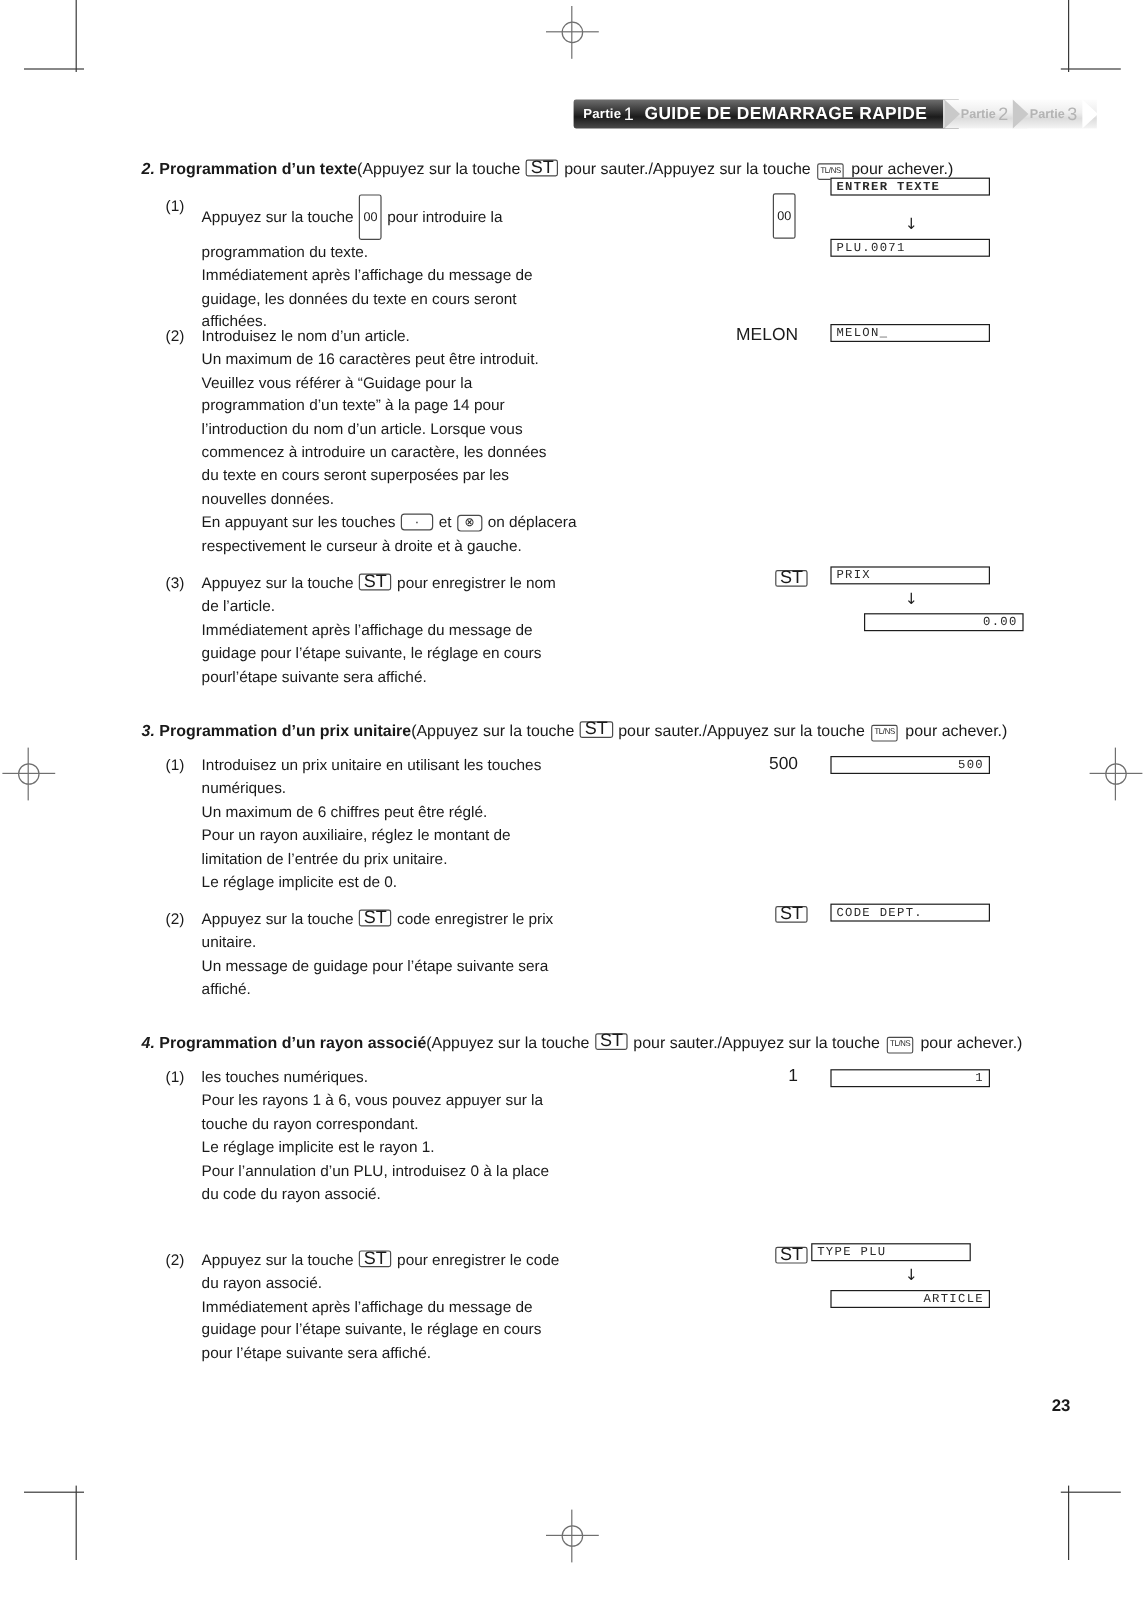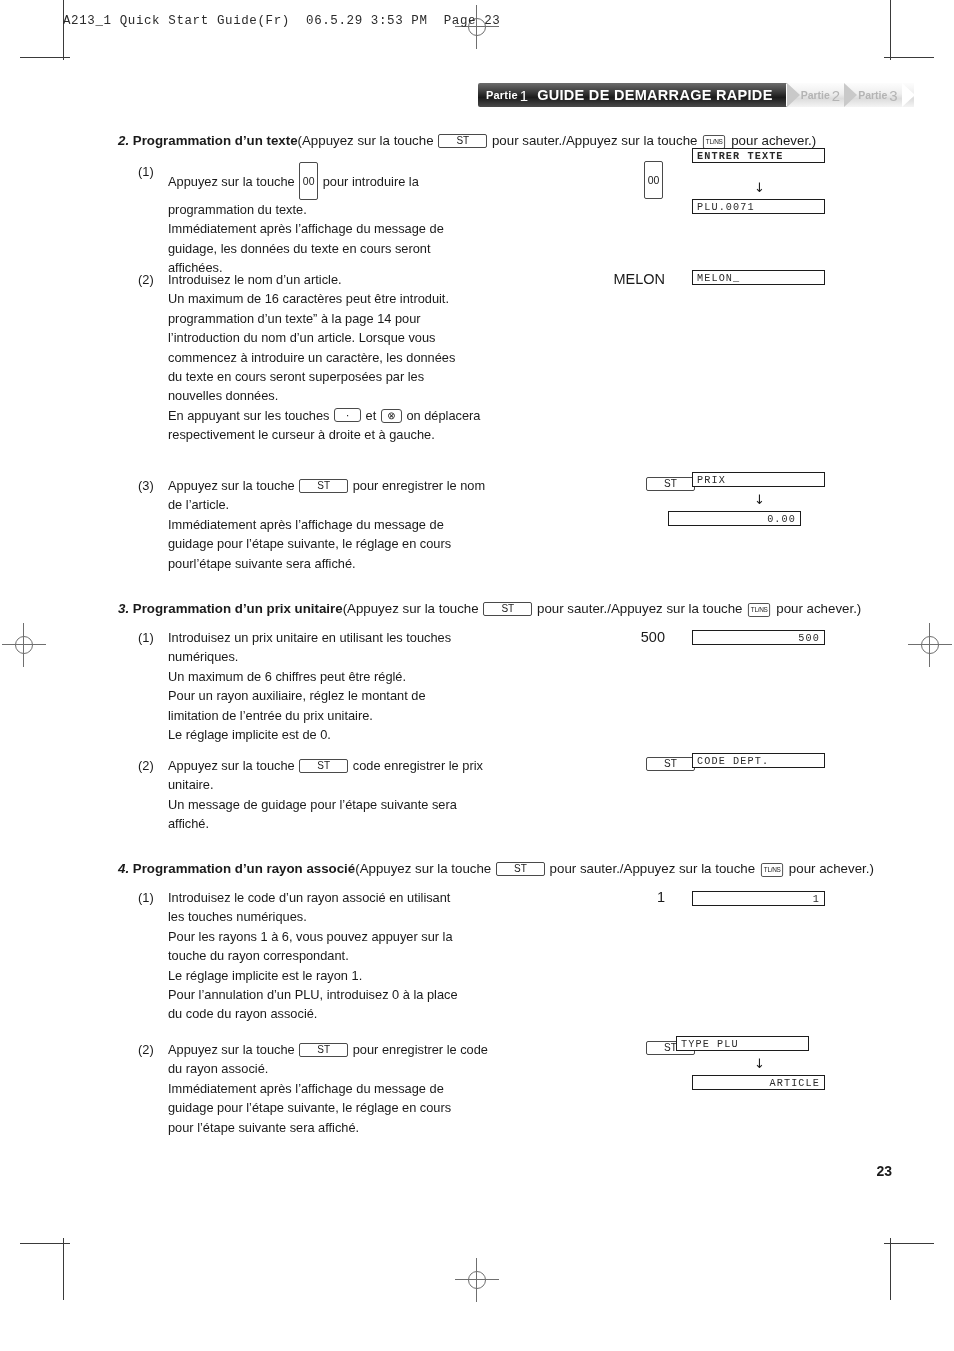--- a/index.html
+++ b/index.html
@@ -140,23 +140,23 @@
     font-size: 12.8px;
     line-height: 19.4px;
   }
   .step-body .ln { white-space: nowrap; }
 
   
   .key {
     display: inline-block;
     border: 1px solid #4a4a4a;
     border-radius: 2px;
-    padding: 0 17px;
+    padding: 0 3px;
     margin: 0 1px;
-    font-size: 10px;
+    font-size: 15px;
     line-height: 12px;
     vertical-align: 1px;
     background: #ffffff;
     text-align: center;
     min-width: 13px;
     font-family: "Liberation Sans", sans-serif;
   }
   .key.k-tlns {
     font-size: 7px;
     letter-spacing: -0.3px;
@@ -239,21 +239,20 @@
     <div class="v"></div>
       <div class="h"></div>
       <div class="ring"></div>
   </div>
   <div class="reg" style="left:455px; top:5px;">
     <div class="v"></div>
       <div class="h"></div>
       <div class="ring"></div>
   </div>
 
-  <div class="film-header">A213_1 Quick Start Guide(Fr)  06.5.29 3:53 PM  Page 23</div>
 
   <div class="banner">
     <div class="chev-active">
       <span class="partie-word">Partie</span>
       <span class="partie-num">1</span>
       <span class="banner-title">GUIDE DE DEMARRAGE RAPIDE</span>
     </div>
     <div class="chev-dim">
       <span class="d-word">Partie</span>
       <span class="d-num">2</span>
@@ -284,20 +283,21 @@
   </div>
   <div class="lcd" style="left:692px; top:148px;font-weight:bold;">ENTRER TEXTE</div>
   <div class="arrow-down" style="left:754px; top:181px;">↓</div>
   <div class="lcd" style="left:692px; top:199px;">PLU.0071</div>
 
   <div class="step" style="left:138px; top:270px;">
     <div class="step-label">(2)</div>
     <div class="step-body" style="width:380px;">
       <div class="ln">Introduisez le nom d’un article.</div>
       <div class="ln">Un maximum de 16 caractères peut être introduit.</div>
+      <div class="ln">Veuillez vous référer à “Guidage pour la</div>
       <div class="ln">programmation d’un texte” à la page 14 pour</div>
       <div class="ln">l’introduction du nom d’un article. Lorsque vous</div>
       <div class="ln">commencez à introduire un caractère, les données</div>
       <div class="ln">du texte en cours seront superposées par les</div>
       <div class="ln">nouvelles données.</div>
       <div class="ln"><span>En appuyant sur les touches </span><span class="key k-dot">·</span><span> et </span><span class="key k-x">⊗</span><span> on déplacera</span></div>
       <div class="ln">respectivement le curseur à droite et à gauche.</div>
     </div>
   </div>
   <div class="entry" style="left:590px; top:271px; width:75px;">MELON</div>
@@ -311,21 +311,21 @@
       <div class="ln">Immédiatement après l’affichage du message de</div>
       <div class="ln">guidage pour l’étape suivante, le réglage en cours</div>
       <div class="ln">pourl’étape suivante sera affiché.</div>
     </div>
   </div>
   <div class="entry-key" style="left:645px; top:474px;">
     <span class="key">ST</span>
   </div>
   <div class="lcd" style="left:692px; top:472px;">PRIX</div>
   <div class="arrow-down" style="left:754px; top:493px;">↓</div>
-  <div class="lcd right" style="left:668px; top:511px;">0.00</div>
+  <div class="lcd right" style="left:720px; top:511px;">0.00</div>
 
   <div class="sec-head" style="top:600px;">
     <span class="num">3.</span>
     <span class="ttl">Programmation d’un prix unitaire</span><span class="paren">(Appuyez sur la touche </span><span class="key">ST</span><span class="paren"> pour sauter./Appuyez sur la touche </span><span class="key k-tlns">TL/NS</span><span class="paren"> pour achever.)</span>
   </div>
 
   <div class="step" style="left:138px; top:628px;">
     <div class="step-label">(1)</div>
     <div class="step-body" style="width:380px;">
       <div class="ln">Introduisez un prix unitaire en utilisant les touches</div>
@@ -354,21 +354,20 @@
   <div class="lcd" style="left:692px; top:753px;">CODE DEPT.</div>
 
   <div class="sec-head" style="top:860px;">
     <span class="num">4.</span>
     <span class="ttl">Programmation d’un rayon associé</span><span class="paren">(Appuyez sur la touche </span><span class="key">ST</span><span class="paren"> pour sauter./Appuyez sur la touche </span><span class="key k-tlns">TL/NS</span><span class="paren"> pour achever.)</span>
   </div>
 
   <div class="step" style="left:138px; top:888px;">
     <div class="step-label">(1)</div>
     <div class="step-body" style="width:380px;">
-      <div class="ln">Introduisez le code d’un rayon associé en utilisant</div>
       <div class="ln">les touches numériques.</div>
       <div class="ln">Pour les rayons 1 à 6, vous pouvez appuyer sur la</div>
       <div class="ln">touche du rayon correspondant.</div>
       <div class="ln">Le réglage implicite est le rayon 1.</div>
       <div class="ln">Pour l’annulation d’un PLU, introduisez 0 à la place</div>
       <div class="ln">du code du rayon associé.</div>
     </div>
   </div>
   <div class="entry" style="left:610px; top:889px; width:55px;">1</div>
   <div class="lcd right" style="left:692px; top:891px;">1</div>

